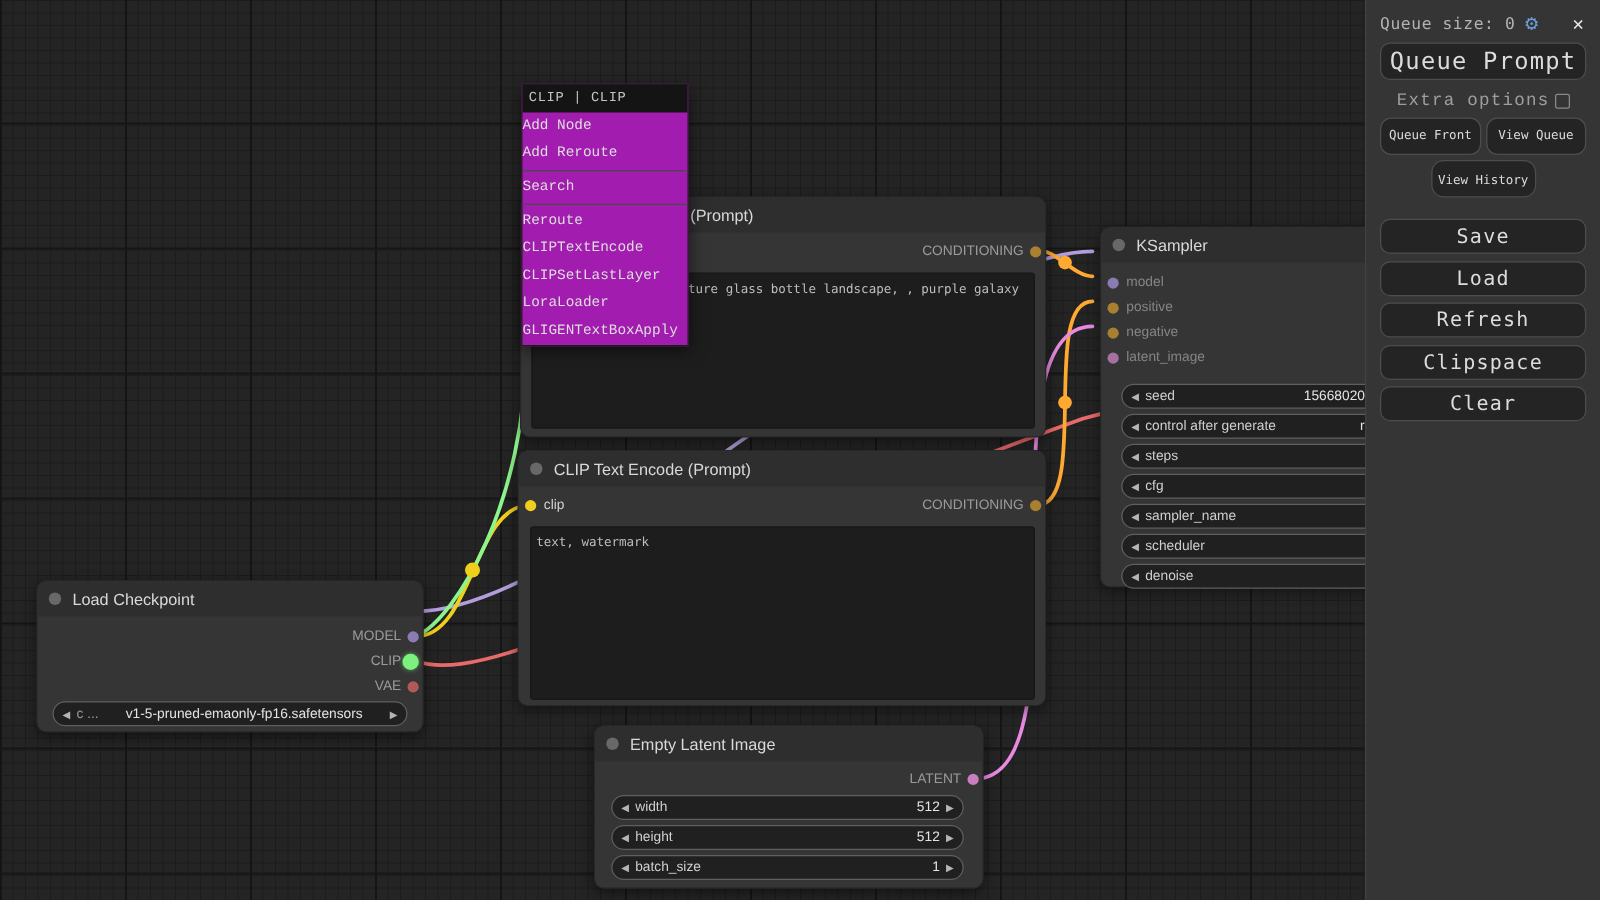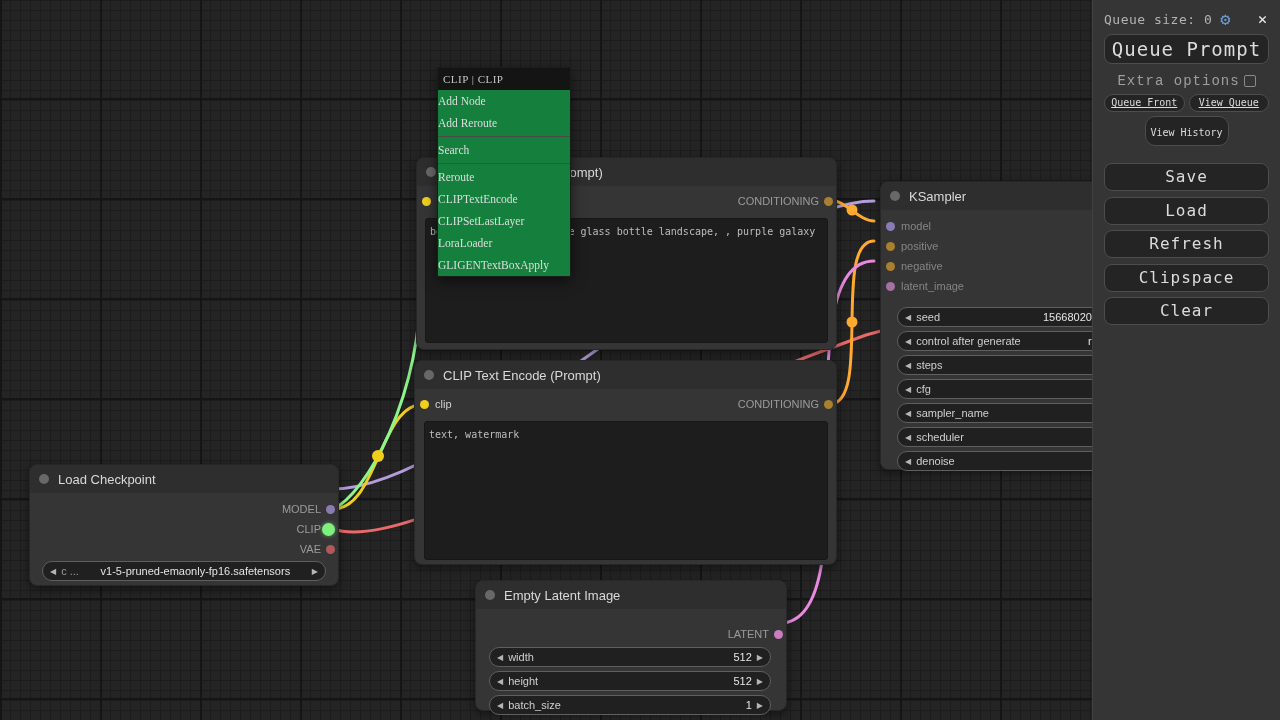--- a/index.html
+++ b/index.html
@@ -58,28 +58,28 @@
   #node-clip-neg { left:414px; top:360px; width:423px; height:205px; }
   #node-clip-neg .prow { margin-top:6px; }
   #node-clip-neg .textbox { margin:6px 8px 0 9px; height:139px; }
   #node-ksampler { left:880px; top:157px; width:272px; height:289px;margin-top:24px; }
   #node-ksampler .ports { margin-top:7px; }
   #node-ksampler .ks-widgets { margin-top:10px; }
   #node-checkpoint { left:29px; top:444px; width:310px; height:122px;margin-top:20px; }
   #node-checkpoint .ports { margin-top:7px; }
   #node-checkpoint .widget { margin:1px 12px 0 12px; }
   #node-latent { left:475px; top:580px; width:312px; height:131px; }
-  #node-latent .prow { margin-top:16px; }
+  #node-latent .prow { margin-top:5px; }
   #node-latent .widget { margin:0 15px 4px 13px; }
   #node-latent .lat-widgets { margin-top:2px; }
 
   
-  #ctx-menu { position:absolute; left:437px; top:67px; width:134px; z-index:50;
-    background:#15803d; border:1px solid #1c1c1c; box-shadow:0 4px 12px rgba(0,0,0,.55);
-    font-family:Liberation Serif, serif; }
+  #ctx-menu { position:absolute; left:417px; top:67px; width:134px; z-index:50;
+    background:#a21caf; border:1px solid #1c1c1c; box-shadow:0 4px 12px rgba(0,0,0,.55);
+    font-family:Liberation Mono, monospace; }
   #ctx-menu .hdr { background:#141414; color:#c4c4c4; font-size:11px; height:22px;
                    line-height:22px; padding-left:5px; letter-spacing:.5px; }
   #ctx-menu .item { height:22px; line-height:22px; padding-left:0; font-size:11.5px;
                     color:#dedede; cursor:pointer; }
   #ctx-menu .sep { border-top:1px solid #4a4a4a; margin:2px 0; }
 
   
   #sidebar { position:absolute; right:0; top:0; width:188px; height:720px; z-index:100;
     background:#353535; border-left:1px solid #424242;
     font-family:"DejaVu Sans Mono", monospace; color:#d6d6d6; padding:0 11px; }
@@ -91,21 +91,21 @@
   .sb-btn { display:block; width:100%; background:#242424; border:1px solid #4d4d4d;
             border-radius:8px; color:#dcdcdc; text-align:center; cursor:pointer;
             font-family:"DejaVu Sans Mono", monospace; }
   #queue-prompt { margin-top:6px; height:30px; font-size:19px; line-height:28px;
                   letter-spacing:1px; }
   .extra-row { margin-top:9px; display:flex; align-items:center; justify-content:center;
                gap:4px; font-size:14px; color:#9e9e9e; letter-spacing:1px;font-family:Liberation Mono, monospace; }
   .checkbox { width:12px; height:12px; border:1px solid #8a8a8a; border-radius:2px;
               background:transparent; cursor:pointer; }
   .small-row { margin-top:5px; display:flex; gap:4px; }
-  .small-btn { flex:1; height:18px; font-size:10px; line-height:16px; border-radius:9px;text-decoration:underline; }
+  .small-btn { flex:1; height:30px; font-size:10px; line-height:16px; border-radius:9px; }
   #view-history { margin:4px auto 0 auto; width:84px; height:30px; font-size:10px;
                   line-height:13px; padding-top:2px; border-radius:10px; }
   .main-btns { margin-top:17px; }
   .main-btn { height:28px; font-size:16px; line-height:26px; margin-bottom:5.5px;
               letter-spacing:1px; }
 </style>
 </head>
 <body>
 
 <div id="canvas"></div>

